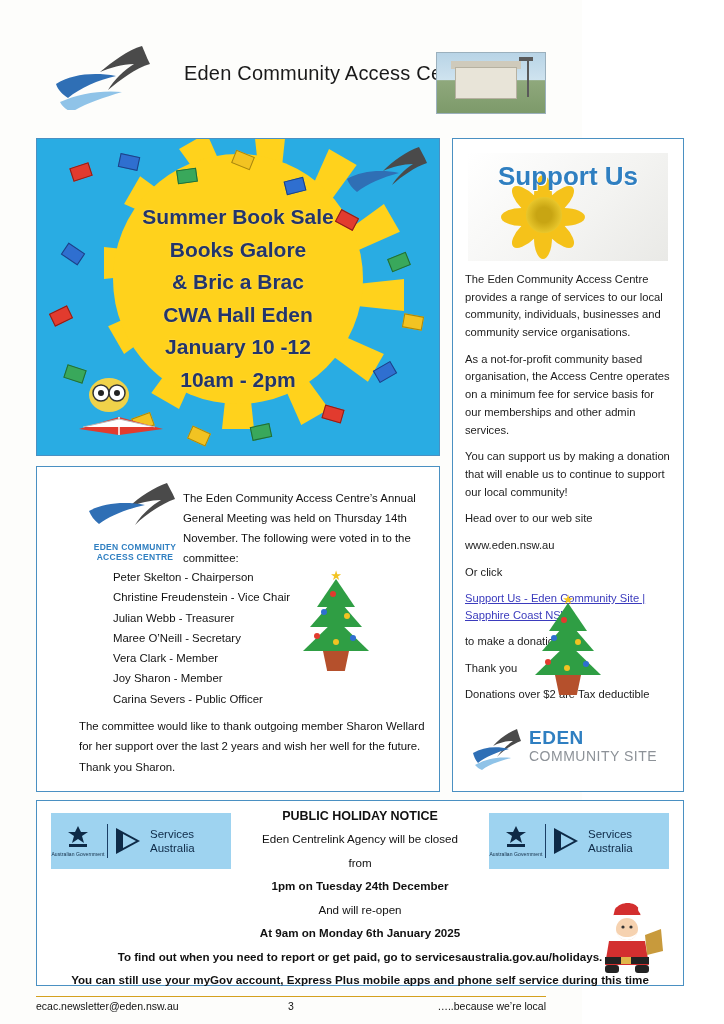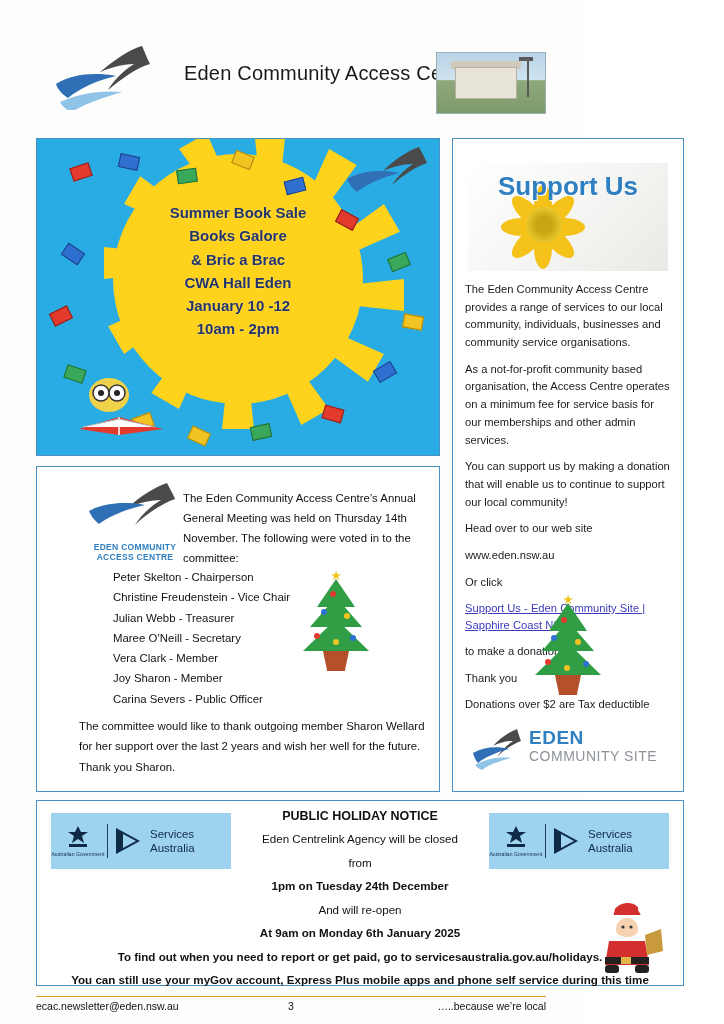--- a/index.html
+++ b/index.html
@@ -90,21 +90,21 @@
     border-left: 16px solid transparent;
     border-right: 16px solid transparent;
     border-bottom: 150px solid #ffd21c;
     transform-origin: 50% 0%;
   }
   .poster-text {
     position: absolute; left: 0; right: 0; top: 62px;
     text-align: center;
     font-weight: bold;
     color: #23356b;
-    font-size: 15px;
+    font-size: 21px;
     line-height: 1.55;
     z-index: 5;
     text-shadow: 0 0 2px rgba(255,255,255,.4);
   }
   .poster-text div { white-space: nowrap; }
   .bookworm {
     position: absolute; left: 38px; bottom: 18px;
     width: 92px; height: 62px; z-index: 6;
   }
   .flybook {
@@ -118,21 +118,21 @@
   .flybook.b { background: #2f6fd0; border-color: #1b4385; }
   .flybook.g { background: #39a85b; border-color: #1f6c38; }
   .flybook.y { background: #f2c322; border-color: #a8870d; }
   .whale-top {
     position: absolute; right: 8px; top: 6px; width: 86px; height: 52px; z-index: 7;
   }
 
   
   .support-hero {
     position: relative;
-    margin: 24px auto 0;
+    margin: 14px auto 0;
     width: 200px; height: 108px;
     background: linear-gradient(135deg,#ffffff 0%,#f3f3f1 60%,#e9e9e6 100%);
     overflow: hidden;
   }
   .flower-center {
     position: absolute; left: 58px; top: 44px;
     width: 36px; height: 36px; border-radius: 50%;
     background: radial-gradient(#c8a513 30%, #e8c62b 70%);
   }
   .petal {

